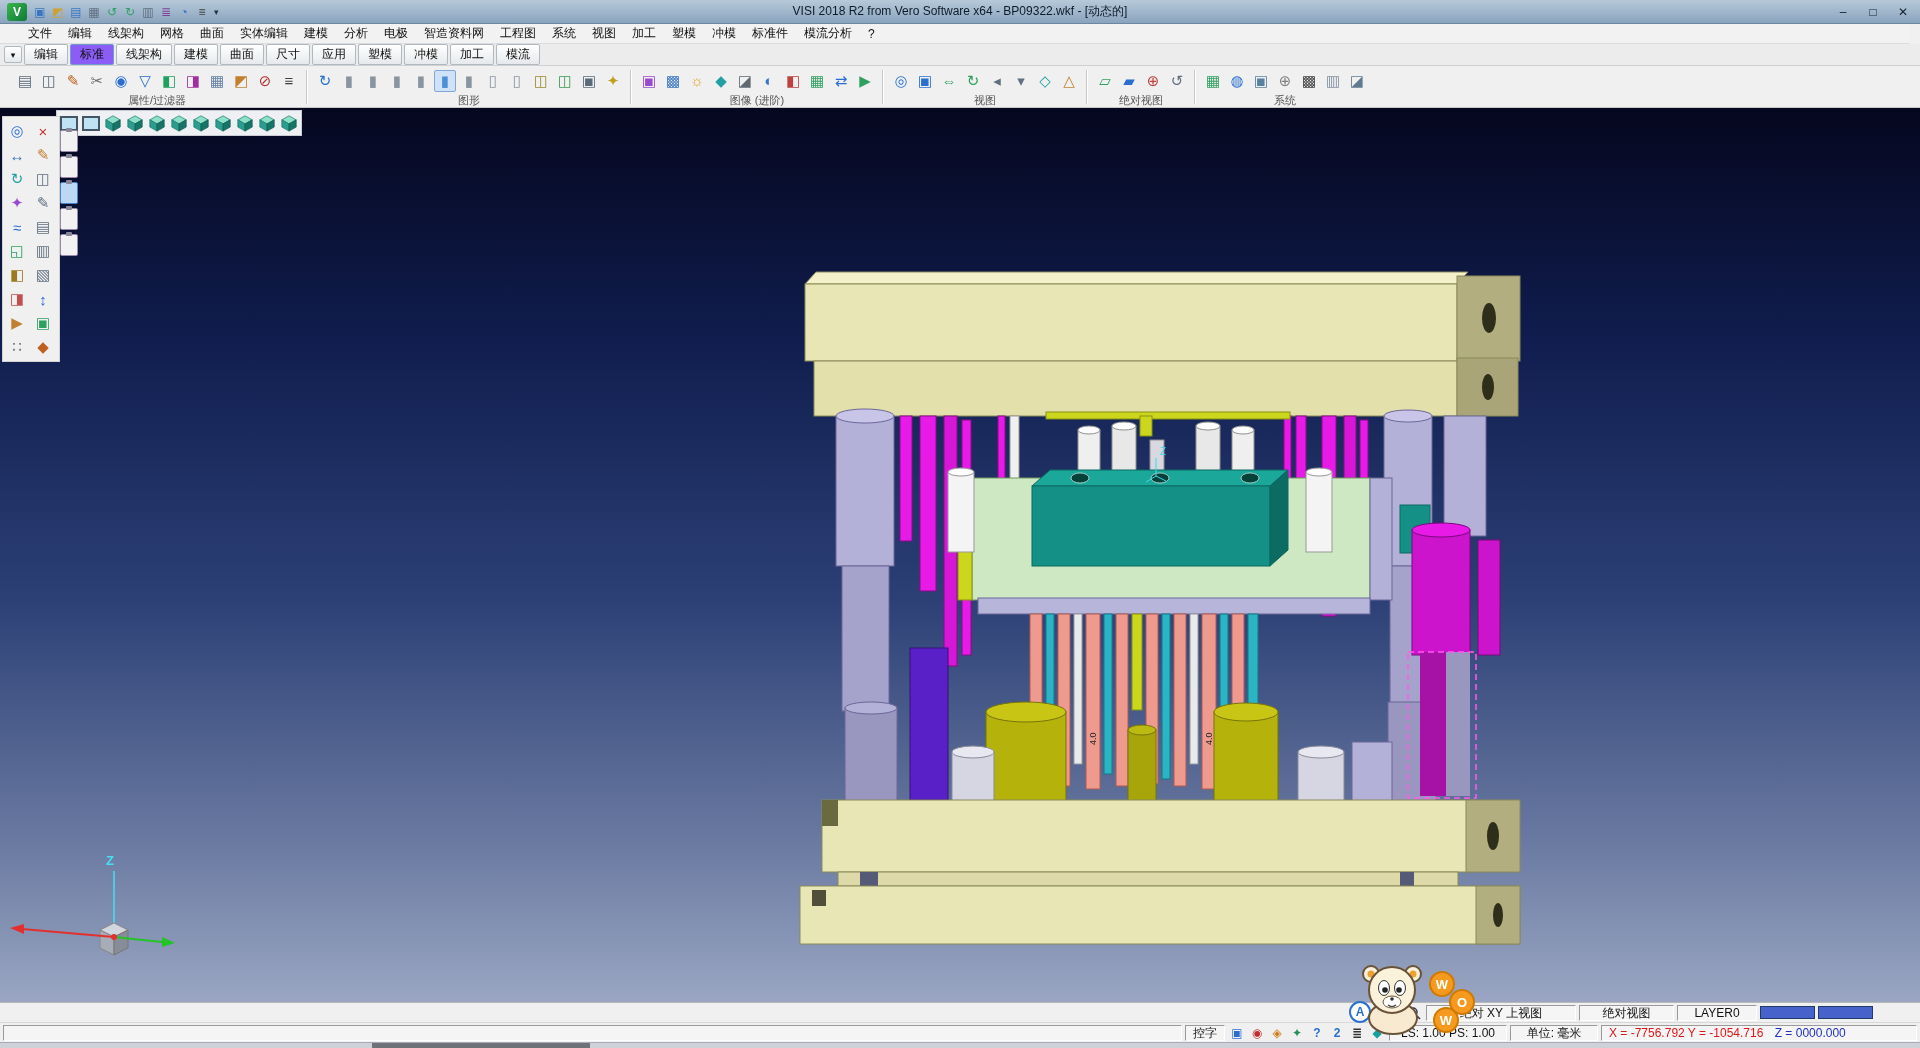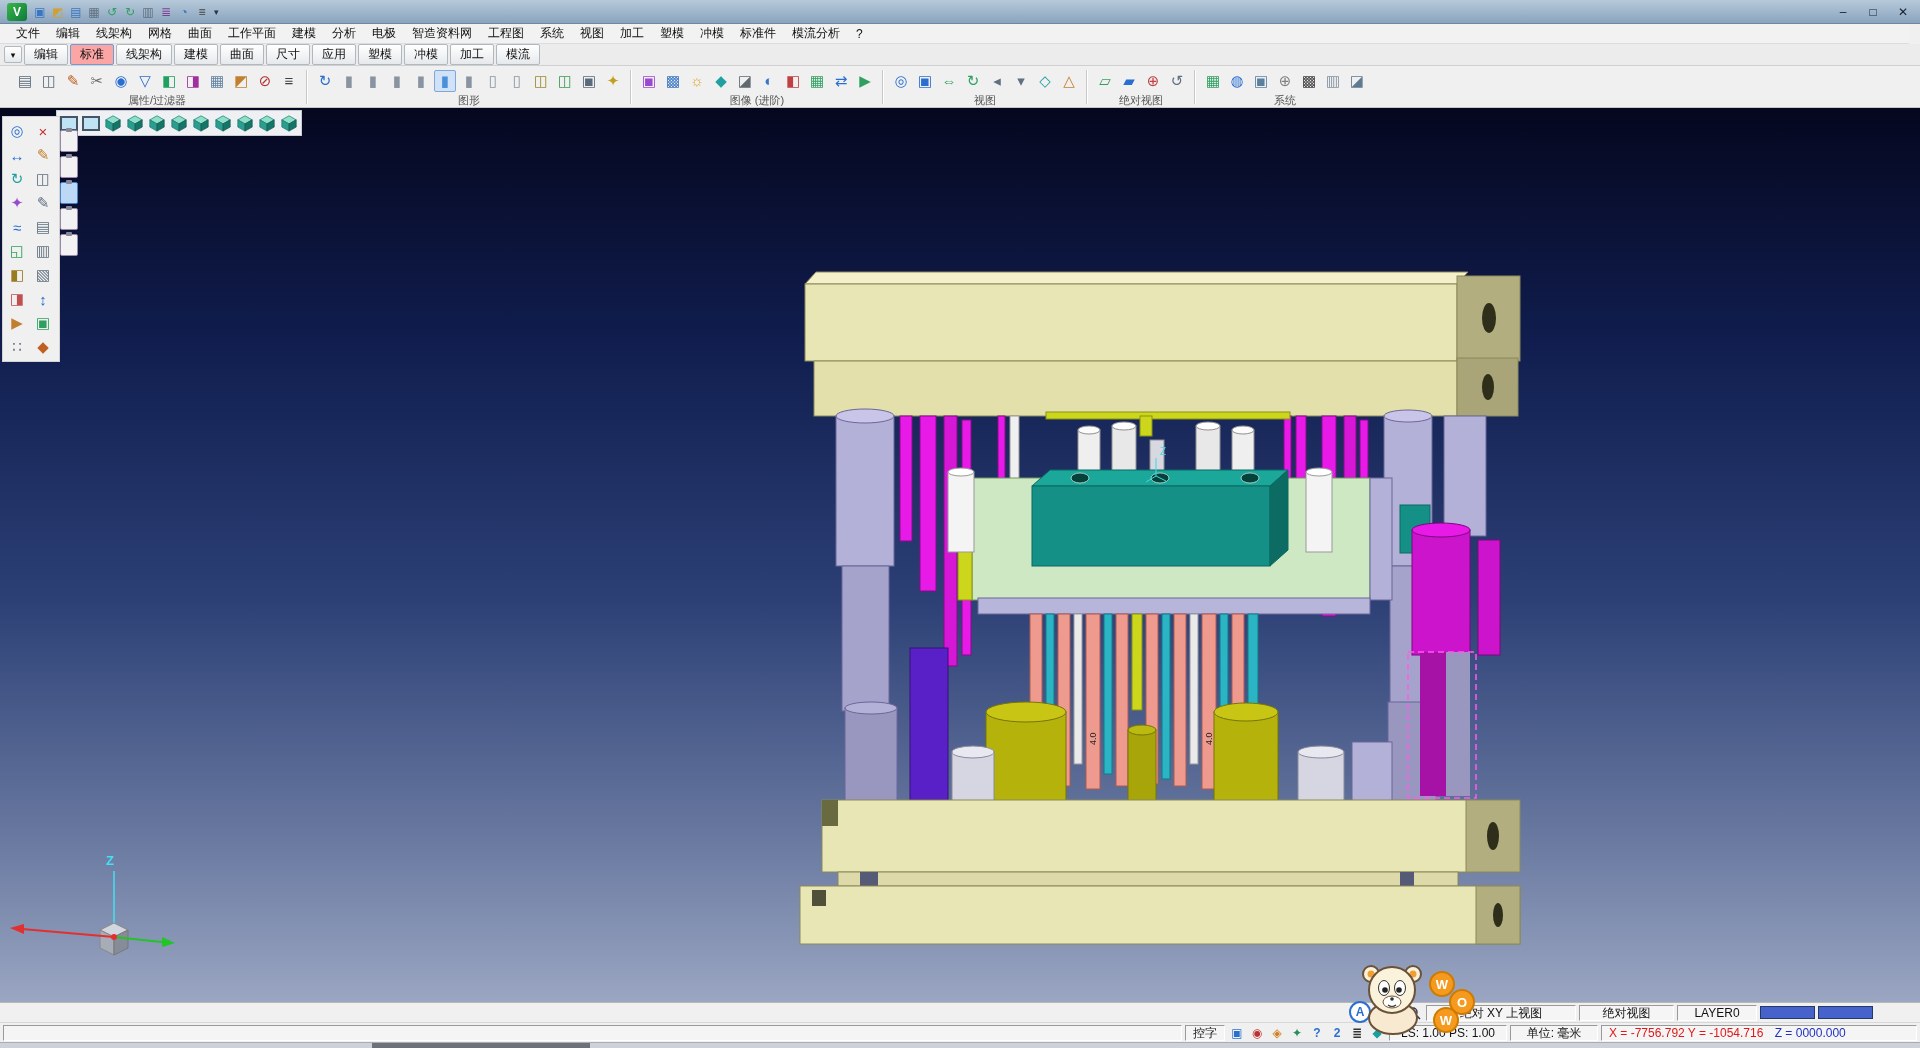--- a/index.html
+++ b/index.html
@@ -8,25 +8,25 @@
 
 .titlebar{position:absolute;top:0;left:0;right:0;height:24px;background:linear-gradient(#b6c9da,#8aa4bd);display:flex;align-items:center;padding:0 2px;border-bottom:1px solid #6d87a0}
 .logo{width:20px;height:18px;margin:0 5px;background:linear-gradient(135deg,#39b54a,#0e7a3a);color:#fff;font-weight:bold;font-size:12px;display:flex;align-items:center;justify-content:center;border-radius:3px}
 .qa{display:flex;gap:2px;align-items:center}
 .qa .tbi{width:16px;height:16px;font-size:12px}
 .dd{font-size:9px;color:#234;padding:0 4px}
 .title{position:absolute;left:260px;right:260px;text-align:center;font-size:12px;color:#0d1b2a;pointer-events:none}
 .winbtns{margin-left:auto;display:flex;z-index:2}
 .winbtn{width:30px;height:20px;display:flex;align-items:center;justify-content:center;font-size:12px;color:#15202e;cursor:default}
 
-.menubar{position:absolute;top:24px;left:0;right:11px;height:20px;background:#f2f2f2;display:flex;align-items:center;padding-left:8px;border-bottom:1px solid #dcdcdc}
+.menubar{position:absolute;top:24px;left:0;right:11px;height:20px;background:#f2f2f2;display:flex;align-items:center;padding-left:20px;border-bottom:1px solid #dcdcdc}
 .menu-item{padding:0 8px;cursor:default}
 .tabbar{position:absolute;top:44px;left:0;right:0;height:22px;background:#ececec;display:flex;align-items:center;gap:2px;padding-left:4px;border-bottom:1px solid #d0d0d0}
 .tab{padding:1px 9px;border:1px solid #b0b8c0;background:linear-gradient(#fff,#e6e9ec);border-radius:2px}
-.tab.active{background:#fca5a5;border-color:#6f9bd1}
+.tab.active{background:#8b5cf6;border-color:#6f9bd1}
 .tab-dd{width:18px;height:17px;border:1px solid #b0b8c0;background:linear-gradient(#fff,#e6e9ec);display:flex;align-items:center;justify-content:center;font-size:9px;border-radius:2px}
 
 .toolbar{position:absolute;top:66px;left:0;right:0;height:42px;background:#f0f0f0;display:flex;align-items:stretch;padding:1px 6px 0 14px;border-bottom:1px solid #c6c6c6}
 .tgroup{display:flex;flex-direction:column}
 .tg-icons{display:flex;gap:2px;align-items:center;height:27px}
 .tg-label{text-align:center;font-size:11px;color:#555;line-height:13px}
 .tbi{width:22px;height:22px;display:flex;align-items:center;justify-content:center;font-size:15px;color:var(--c,#456);cursor:default}
 .tbi.active{background:#cfe2f7;border:1px solid #7fa8d9;border-radius:2px}
 .tsep{width:2px;border-left:1px solid #c8c8c8;border-right:1px solid #fff;margin:3px 6px}
 
@@ -82,34 +82,35 @@
         <span class="tbi" style="--c: #3a76c4;">▤</span>
         <span class="tbi" style="--c: #607080;">▦</span>
         <span class="tbi" style="--c: #30a060;">↺</span>
         <span class="tbi" style="--c: #30a060;">↻</span>
         <span class="tbi" style="--c: #607080;">▥</span>
         <span class="tbi" style="--c: #804098;">≣</span>
         <span class="tbi" style="--c: #3a76c4;">◔</span>
         <span class="tbi" style="--c: #404040;">≡</span>
       </span>
     <span class="dd">▾</span>
+    <div class="title">VISI 2018 R2 from Vero Software x64 - BP09322.wkf - [动态的]</div>
     <div class="winbtns">
       <span class="winbtn">–</span>
       <span class="winbtn">□</span>
       <span class="winbtn">✕</span>
     </div>
   </div>
 
   <div class="menubar">
       <span class="menu-item">文件</span>
       <span class="menu-item">编辑</span>
       <span class="menu-item">线架构</span>
       <span class="menu-item">网格</span>
       <span class="menu-item">曲面</span>
-      <span class="menu-item">工作平面</span>
+      <span class="menu-item">实体编辑</span>
       <span class="menu-item">建模</span>
       <span class="menu-item">分析</span>
       <span class="menu-item">电极</span>
       <span class="menu-item">智造资料网</span>
       <span class="menu-item">工程图</span>
       <span class="menu-item">系统</span>
       <span class="menu-item">视图</span>
       <span class="menu-item">加工</span>
       <span class="menu-item">塑模</span>
       <span class="menu-item">冲模</span>

